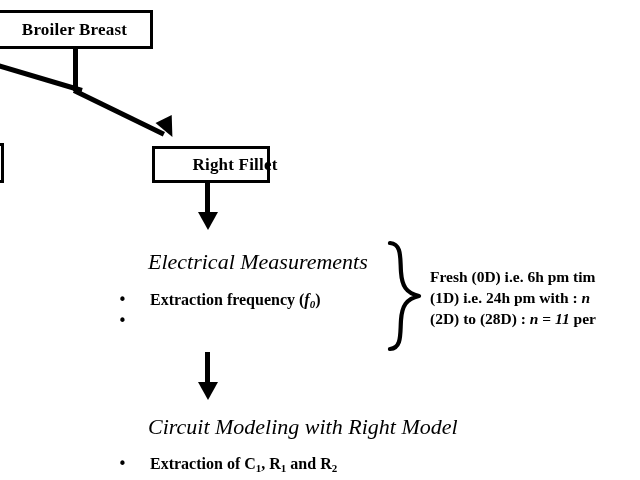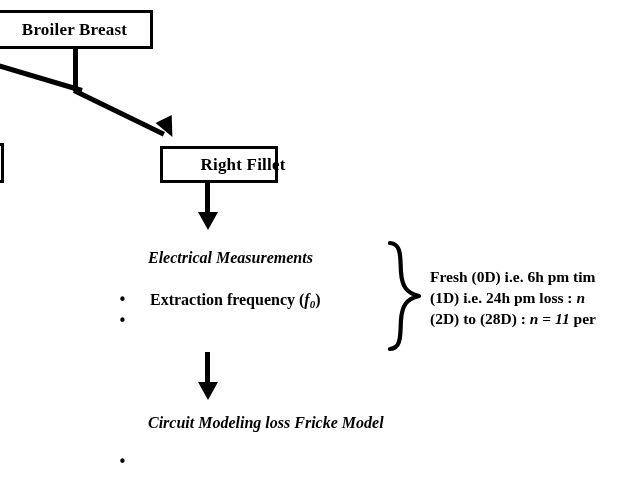--- a/index.html
+++ b/index.html
@@ -34,21 +34,21 @@
     white-space: nowrap;
   }
 
   #box-broiler-breast {
     left: -4px;
     top: 10px;
     width: 157px;
     height: 39px;
   }
   #box-right-fillet {
-    left: 160px;
+    left: 152px;
     top: 146px;
     width: 118px;
     height: 37px;
     padding-left: 48px;
   }
   
   #box-left-fillet-clipped {
     left: -56px;
     top: 143px;
     width: 60px;
@@ -125,22 +125,22 @@
   #arrow-electrical-to-circuit {
     left: 205px;
     top: 352px;
     height: 31px;
   }
 
   
   .section-heading {
     position: absolute;
     font-style: italic;
-    font-weight: bold;
-    font-size: 16px;
+    font-weight: normal;
+    font-size: 22px;
     white-space: nowrap;
   }
   #heading-electrical {
     left: 148px;
     top: 249px;
   }
   #heading-circuit {
     left: 148px;
     top: 414px;
   }
@@ -225,35 +225,38 @@
     <span class="bullet-dot">•</span>
     <span class="bullet-text">
       <span>Extraction frequency (</span><span class="ital">f</span><span class="sub ital">0</span><span>)</span>
     </span>
   </div>
 
   <div class="bullet-row" id="bullet-return-loss">
     <span class="bullet-dot">•</span>
   </div>
 
-  <div class="section-heading" id="heading-circuit">Circuit Modeling loss Fricke Model</div>
+  <div class="section-heading" id="heading-circuit">Circuit Modeling with Right Model</div>
 
   <div class="bullet-row" id="bullet-extraction">
     <span class="bullet-dot">•</span>
+    <span class="bullet-text">
+      <span>Extraction  of C</span><span class="sub">1</span><span>, R</span><span class="sub">1</span><span> and R</span><span class="sub">2</span>
+    </span>
   </div>
 
   <div id="brace-group">
     <svg width="38" height="112" viewBox="0 0 38 112" aria-hidden="true">
       <path d="M4 3 C 16 4, 14 18, 15 32 C 16 46, 20 53, 33 56 C 20 59, 16 66, 15 80 C 14 94, 16 108, 4 109" fill="none" stroke="#000000" stroke-width="4.2" stroke-linecap="round" stroke-linejoin="round"></path>
     </svg>
   </div>
 
   <div id="annotation-block">
     <div class="annotation-line">Fresh  (0D)  i.e.  6h pm tim</div>
     <div class="annotation-line">
-      <span>(1D) i.e.  24h pm loss : </span><span class="ital">n</span>
+      <span>(1D) i.e.  24h pm with : </span><span class="ital">n</span>
     </div>
     <div class="annotation-line">
       <span>(2D) to (28D) : </span><span class="ital">n</span><span> = </span><span class="ital">11</span><span> per</span>
     </div>
   </div>
 
 </div>
 
 </body></html>

